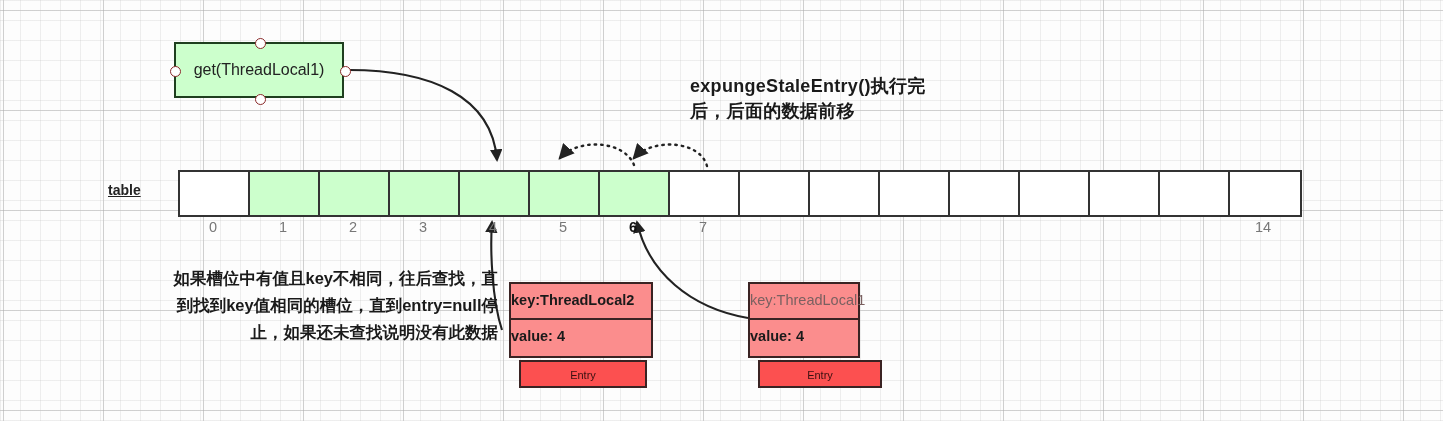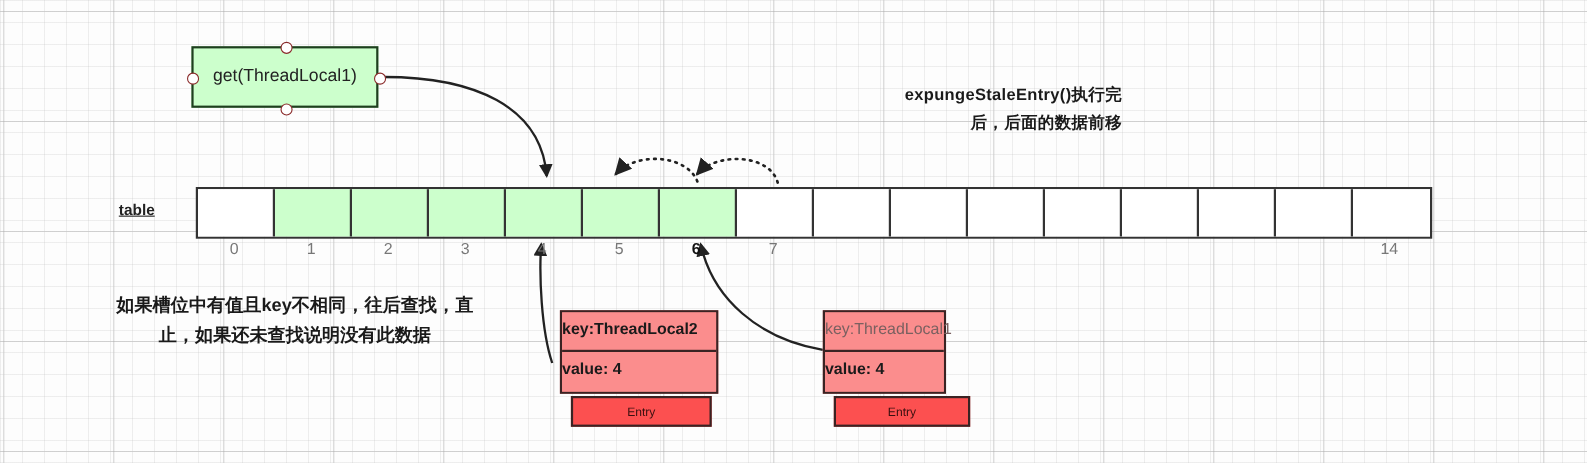--- a/index.html
+++ b/index.html
@@ -30,21 +30,21 @@
   }
   #get-box .lbl{font-size:16px;color:#222;white-space:nowrap;}
   .handle{
     position:absolute;width:11px;height:11px;border-radius:50%;
     background:#ffffff;border:1.8px solid #8a2a2a;box-sizing:border-box;
   }
 
   
   #title{
     position:absolute;left:690px;top:74px;width:330px;
-    text-align:right;font-weight:bold;font-size:15px;color:#1a1a1a;
+    text-align:left;font-weight:bold;font-size:18px;color:#1a1a1a;
     line-height:25px;letter-spacing:.3px;
   }
 
   
   #table-label{
     position:absolute;left:108px;top:182px;width:62px;text-align:left;
     font-weight:bold;font-size:14px;color:#222;text-decoration:underline;
   }
   #table-row{
     position:absolute;left:178px;top:170px;height:43px;
@@ -60,21 +60,21 @@
   .idx{
     width:70px;text-align:center;font-size:14.5px;color:#777;
     line-height:22px;
   }
   .idx.blank{color:transparent;}
   .idx.strong{color:#111;font-weight:bold;}
 
   
   #note{
     position:absolute;left:38px;top:265px;width:460px;
-    text-align:center;font-weight:bold;font-size:16.5px;color:#1a1a1a;
+    text-align:right;font-weight:bold;font-size:16.5px;color:#1a1a1a;
     line-height:27px;
   }
 
   
   .entry-group{position:absolute;}
   .entry-box{border:2px solid #3a2323;box-sizing:border-box;background:#fb8d8d;}
   .entry-cell{
     height:36px;line-height:33px;text-align:left;font-size:14.5px;
     box-sizing:border-box;background:#fb8d8d;
   }
@@ -161,20 +161,21 @@
     <div class="idx blank"></div>
     <div class="idx blank"></div>
     <div class="idx blank"></div>
     <div class="idx blank"></div>
     <div class="idx blank"></div>
     <div class="idx">14</div>
   </div>
 
   <div id="note">
     <div>如果槽位中有值且key不相同，往后查找，直</div>
+    <div>到找到key值相同的槽位，直到entry=null停</div>
     <div>止，如果还未查找说明没有此数据</div>
   </div>
 
   <div class="entry-group" style="left:509px;top:282px;width:144px;">
     <div class="entry-box">
       <div class="entry-cell key bold">key:ThreadLocal2</div>
       <div class="entry-cell bold">value: 4</div>
     </div>
     <div class="entry-tag" style="margin:2px 0 0 10px;width:128px;">Entry</div>
   </div>

